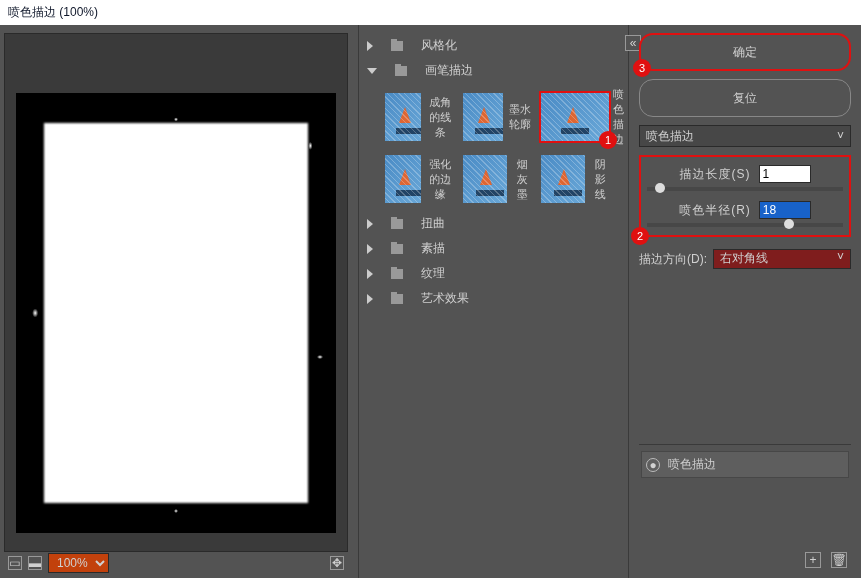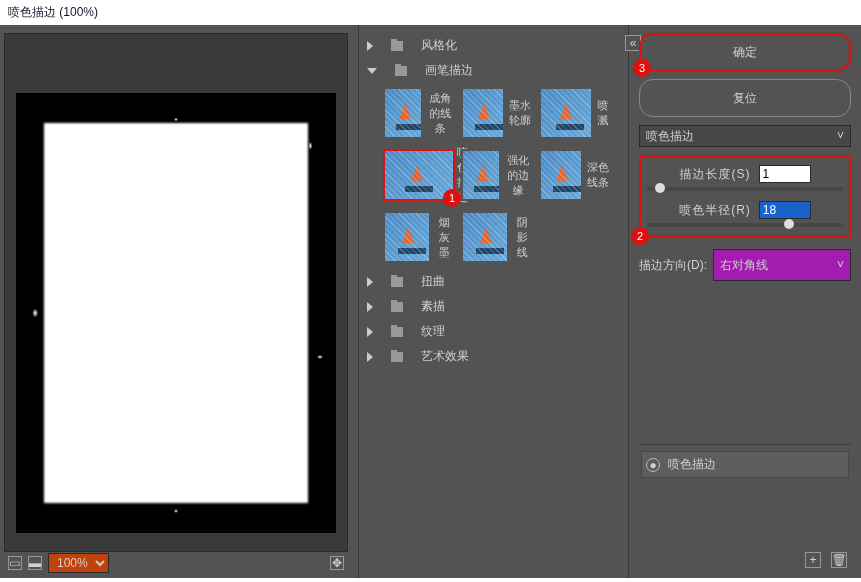--- a/index.html
+++ b/index.html
@@ -49,21 +49,21 @@
 .badge-abs{position:absolute;left:-8px;bottom:-8px;width:18px;height:18px;background:#e01010;border-radius:50%;color:#fff;display:flex;align-items:center;justify-content:center;font-size:11px}
 .sel-row{height:22px;border:1px solid #2a2a2a;display:flex;align-items:center;justify-content:space-between;padding:0 6px;background:#474747}
 .params{border:2px solid #e01010;padding:8px 6px;display:flex;flex-direction:column;gap:10px;position:relative}
 .prow{display:flex;align-items:center;justify-content:center;gap:8px}
 .prow .lab{letter-spacing:1px}
 .prow input{width:52px;height:18px;background:#fff;color:#000;border:1px solid #2a2a2a;padding:0 3px}
 .prow input.hi{background:#1862c9;color:#fff}
 .slider{height:4px;background:#474747;position:relative;margin-top:-6px}
 .slider .hnd{position:absolute;top:-4px;width:10px;height:10px;border-radius:50%;background:#ddd}
 .drow{display:flex;align-items:center;gap:6px;margin-top:4px}
-.drow .field{flex:1;height:32px;border:1px solid #2a2a2a;display:flex;align-items:center;justify-content:space-between;padding:0 6px;background:#a21caf}
+.drow .field{flex:1;height:20px;border:1px solid #2a2a2a;display:flex;align-items:flex-start;justify-content:space-between;padding:0 6px;background:#7f1d1d}
 .spacer{flex:1}
 .layers{border-top:1px solid #3a3a3a;padding:6px 2px 2px}
 .lrow{display:flex;align-items:center;gap:8px;padding:4px;background:#5e5e5e;border:1px solid #474747}
 .eye{width:14px;height:14px;border-radius:50%;border:1px solid #bbb;display:flex;align-items:center;justify-content:center}
 .lctl{display:flex;justify-content:flex-end;gap:10px;padding:4px 2px}
 .ic{width:16px;height:16px;border:1px solid #999;display:flex;align-items:center;justify-content:center}
 </style>
 </head>
 <body>
 
@@ -109,27 +109,20 @@
           </div>
           <span class="cap">成角的线条</span>
         </div>
   <div class="th">
           <div class="img">
             <div class="boat"></div>
             <div class="hull"></div>
           </div>
           <span class="cap">墨水轮廓</span>
         </div>
-  <div class="th">
-          <div class="img">
-            <div class="boat"></div>
-            <div class="hull"></div>
-          </div>
-          <span class="cap">喷溅</span>
-        </div>
   <div class="th sel">
           <div class="wrap">
             <div class="img">
               <div class="boat"></div>
               <div class="hull"></div>
             </div>
             <span class="badge">1</span>
           </div>
           <span class="cap">喷色描边</span>
         </div>
@@ -138,27 +131,20 @@
             <div class="boat"></div>
             <div class="hull"></div>
           </div>
           <span class="cap">强化的边缘</span>
         </div>
   <div class="th">
           <div class="img">
             <div class="boat"></div>
             <div class="hull"></div>
           </div>
-          <span class="cap">深色线条</span>
-        </div>
-  <div class="th">
-          <div class="img">
-            <div class="boat"></div>
-            <div class="hull"></div>
-          </div>
           <span class="cap">烟灰墨</span>
         </div>
   <div class="th">
           <div class="img">
             <div class="boat"></div>
             <div class="hull"></div>
           </div>
           <span class="cap">阴影线</span>
         </div>
  </div>

